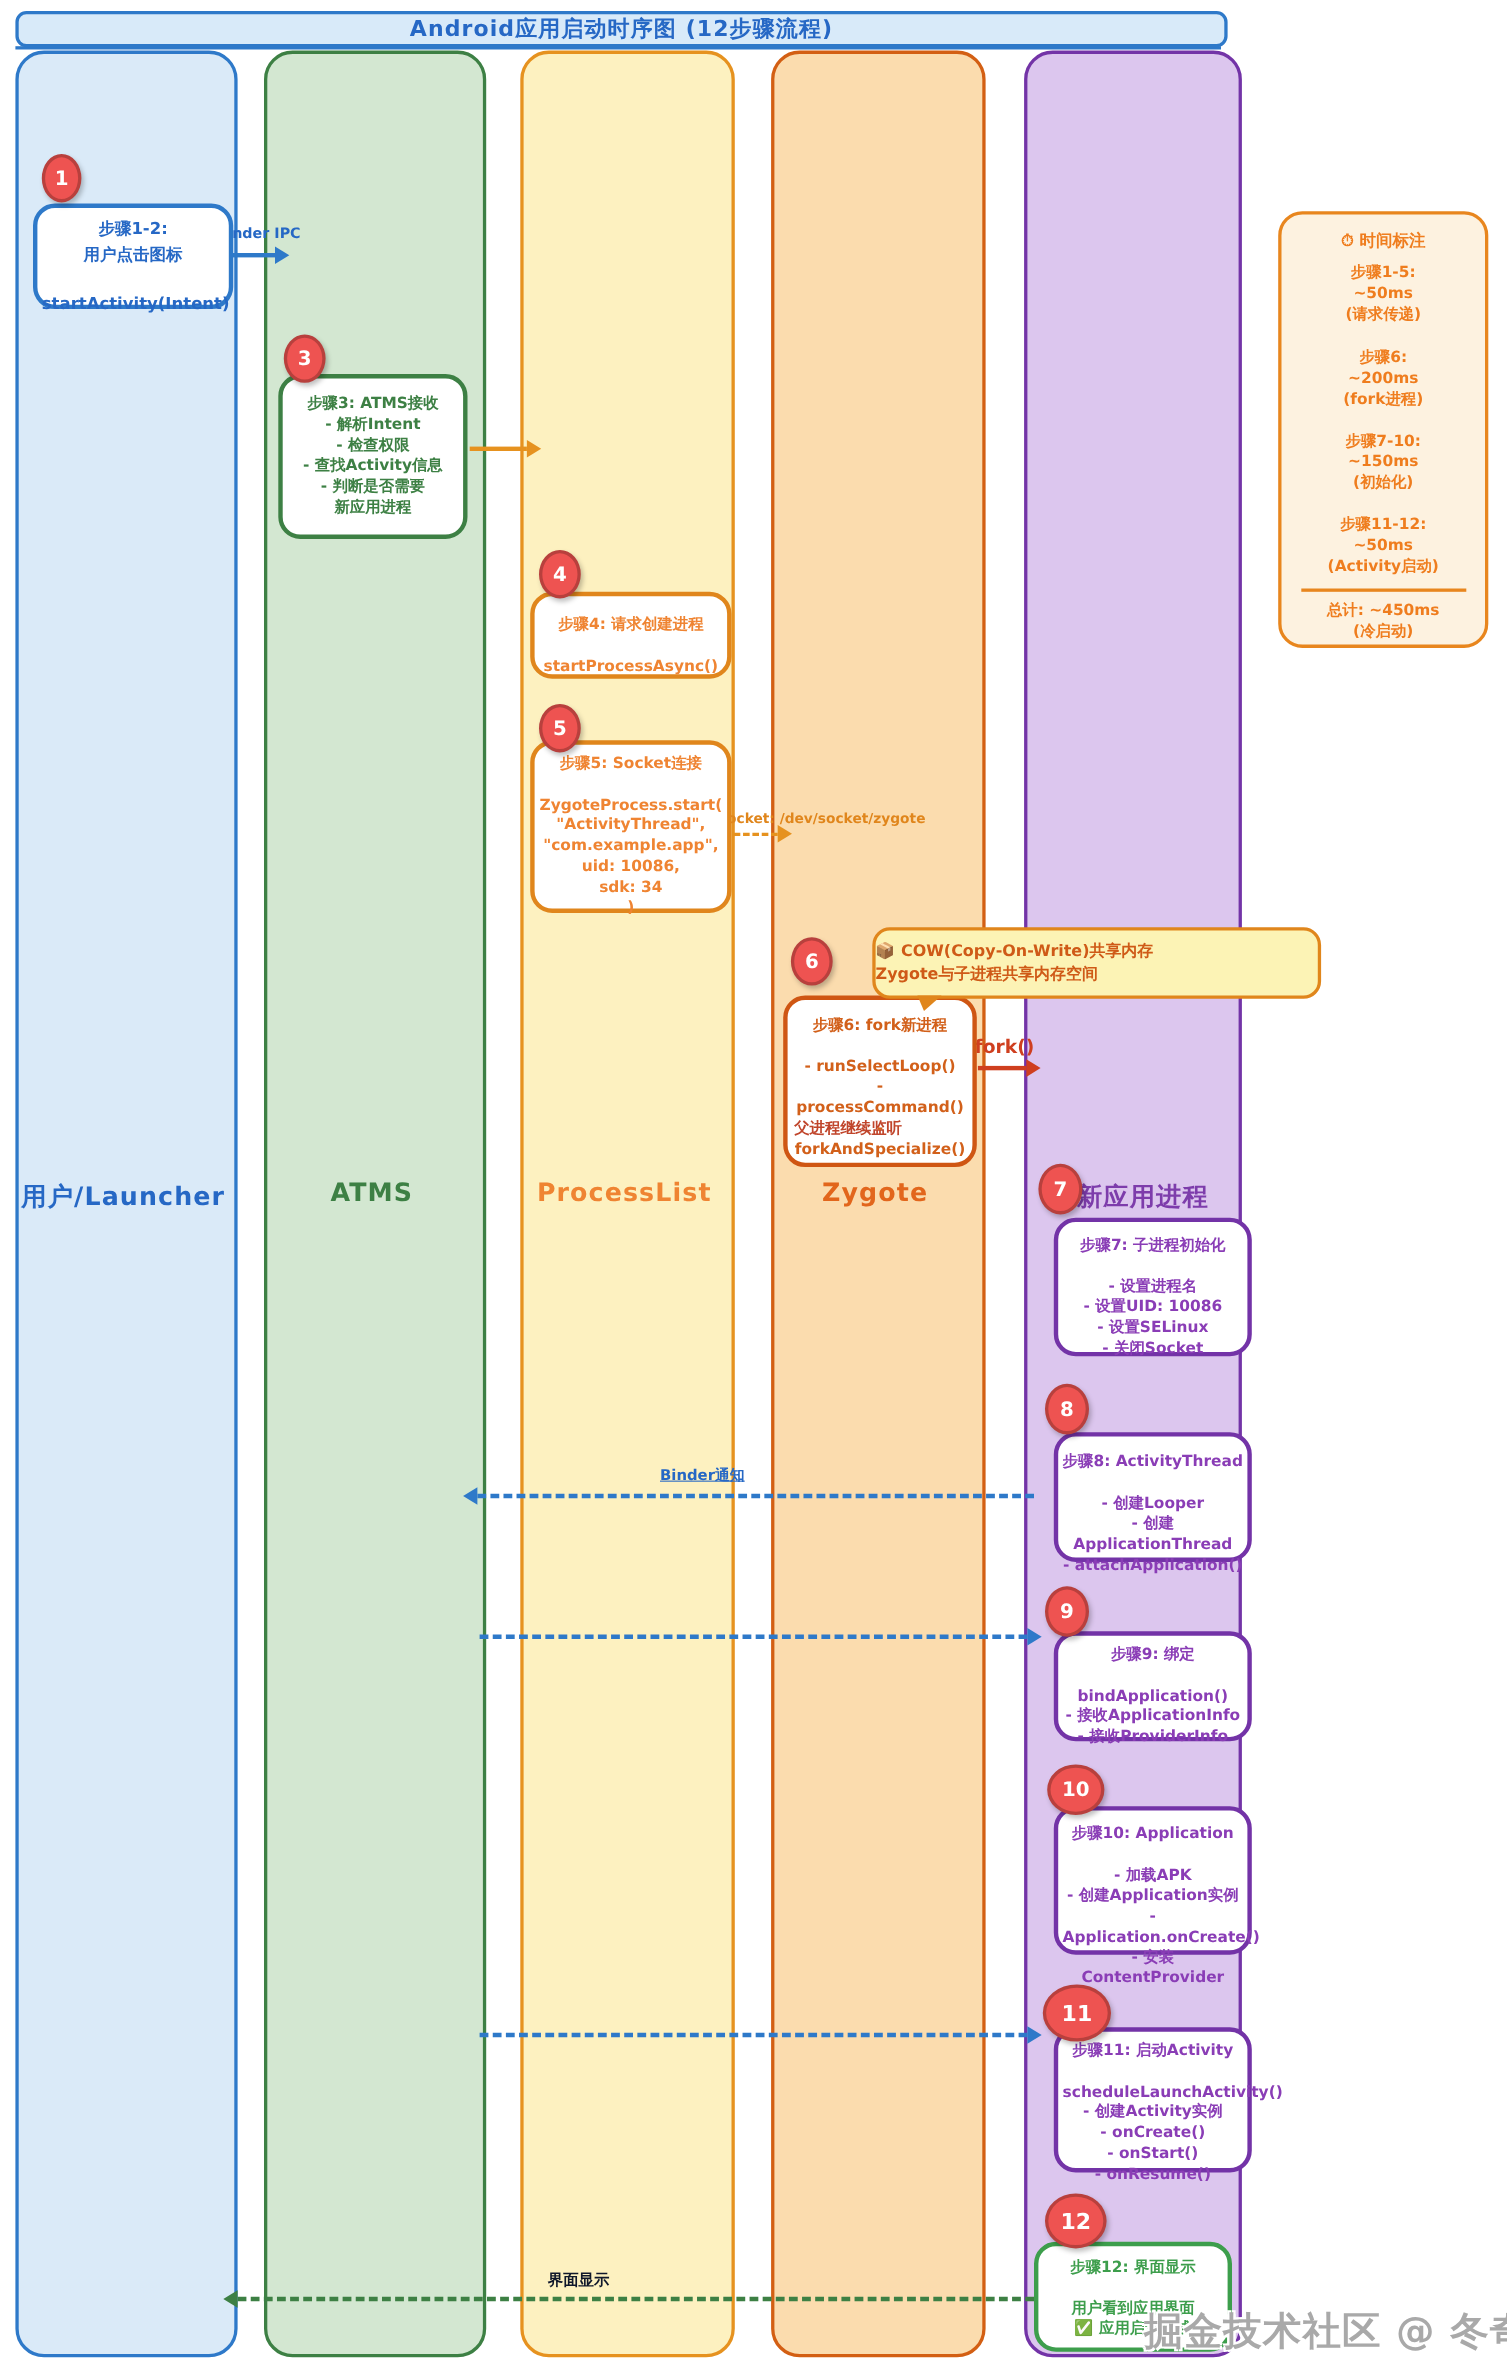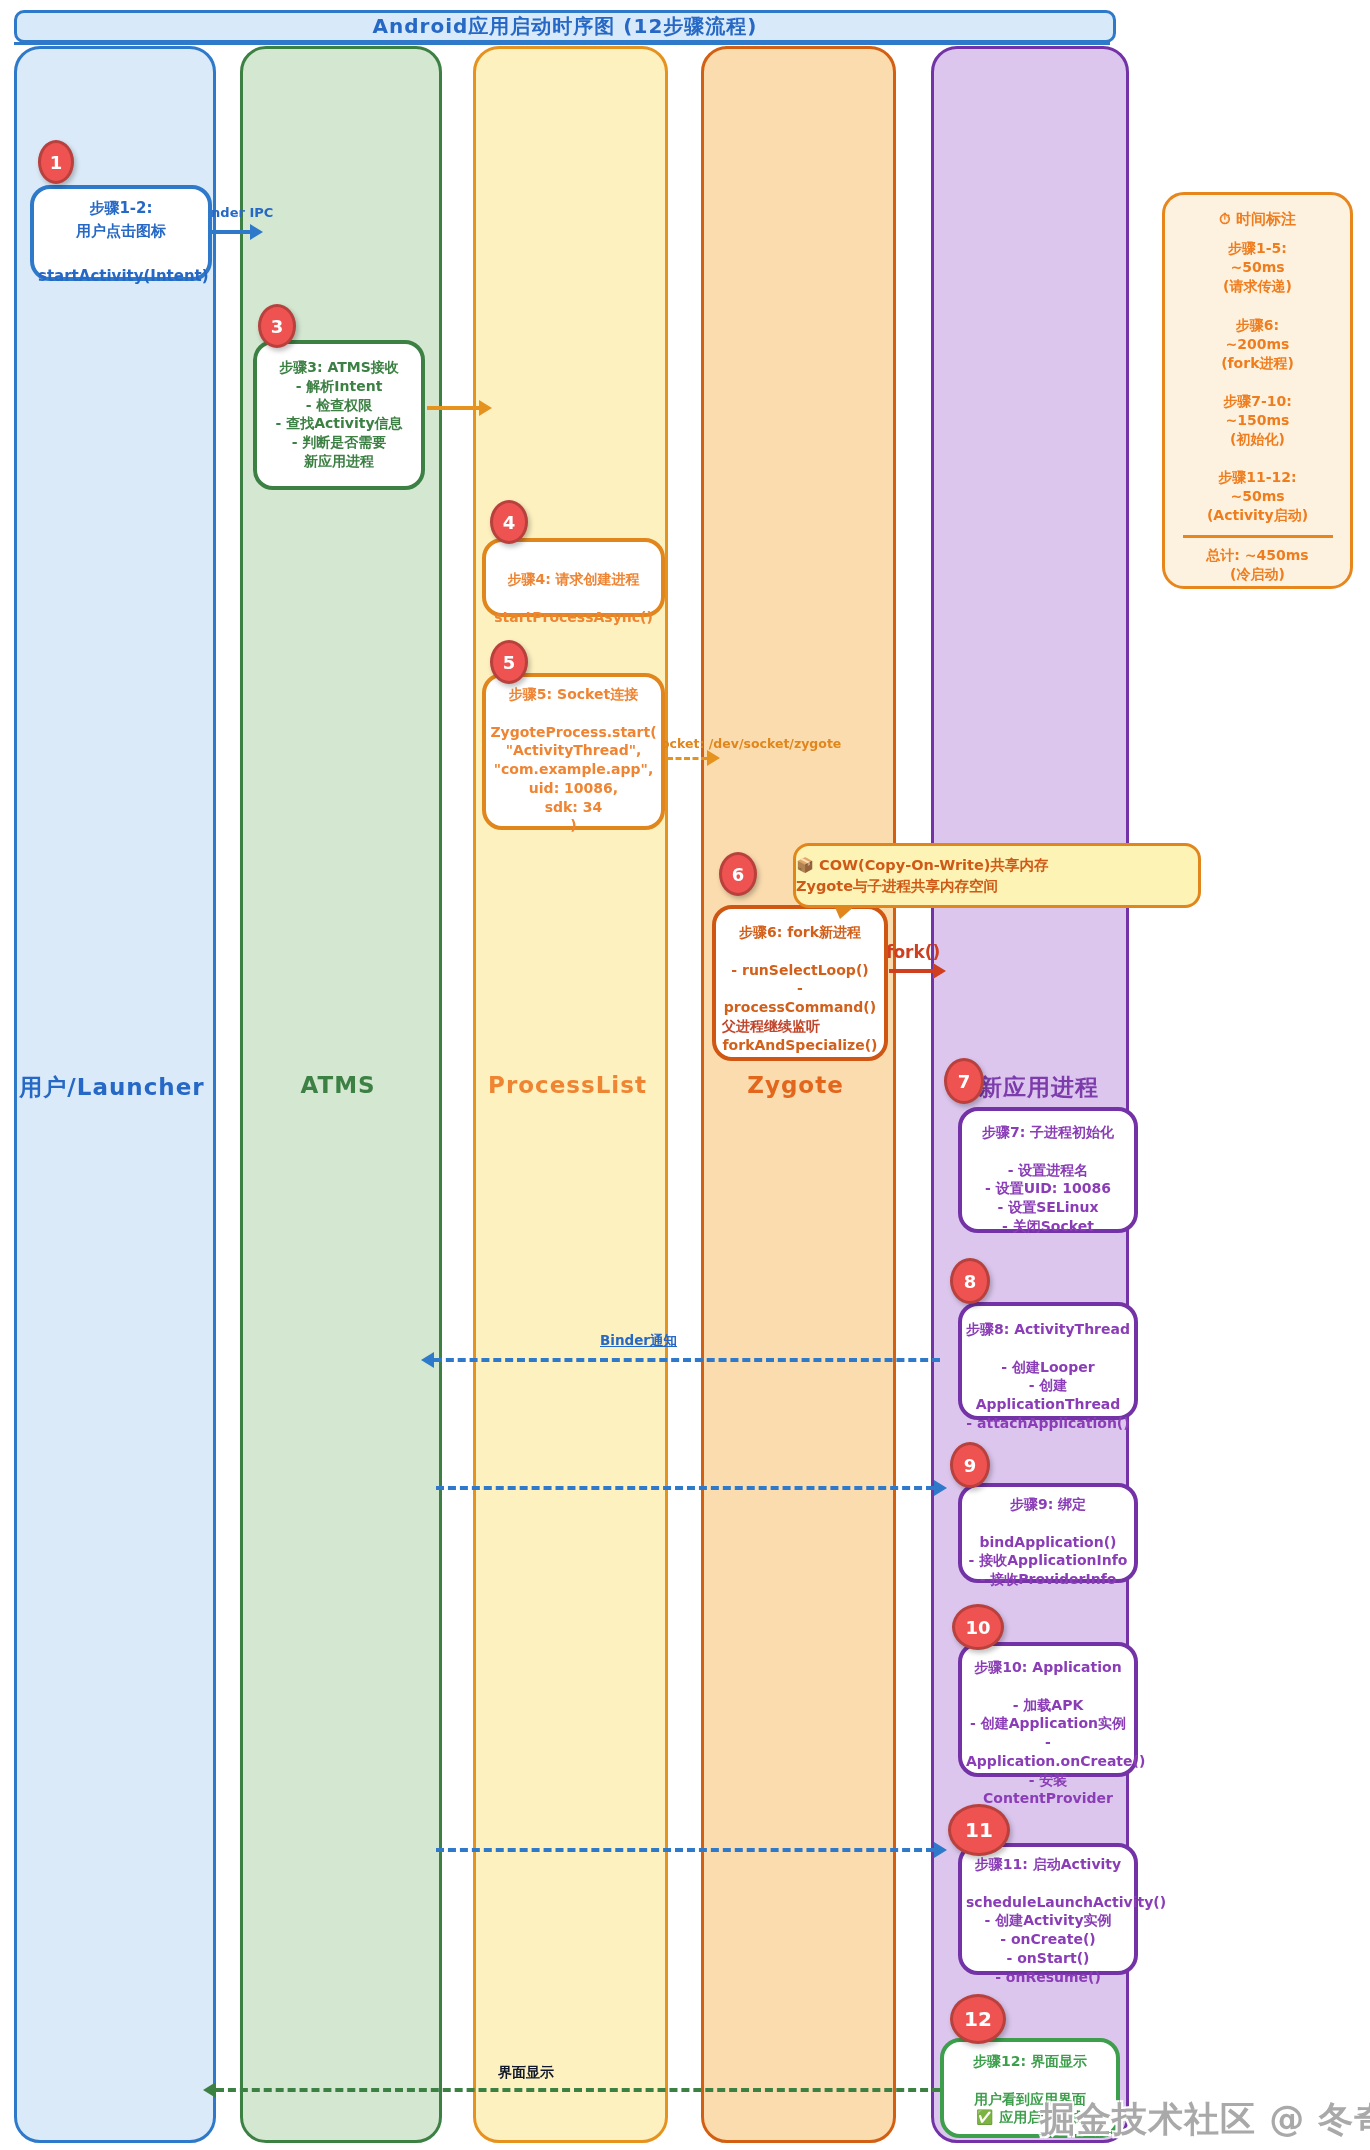--- a/index.html
+++ b/index.html
@@ -150,21 +150,21 @@
 
   <div class="box box-green" style="left:253px;top:340px;width:172px;height:150px;padding-top:14px;">
       <div>步骤3: ATMS接收</div>
       <div>- 解析Intent</div>
       <div>- 检查权限</div>
       <div>- 查找Activity信息</div>
       <div>- 判断是否需要</div>
       <div>新应用进程</div>
     </div>
 
-  <div class="box box-orange" style="left:482px;top:538px;width:183px;height:79px;padding-top:28px;">
+  <div class="box box-orange" style="left:482px;top:538px;width:183px;height:79px;padding-top:17px;">
       <div>步骤4: 请求创建进程</div>
       <div>&nbsp;</div>
       <div>startProcessAsync()</div>
     </div>
 
   <div class="box box-orange" style="left:482px;top:673px;width:183px;height:157px;">
       <div>步骤5: Socket连接</div>
       <div>&nbsp;</div>
       <div>ZygoteProcess.start(</div>
       <div>"ActivityThread",</div>

